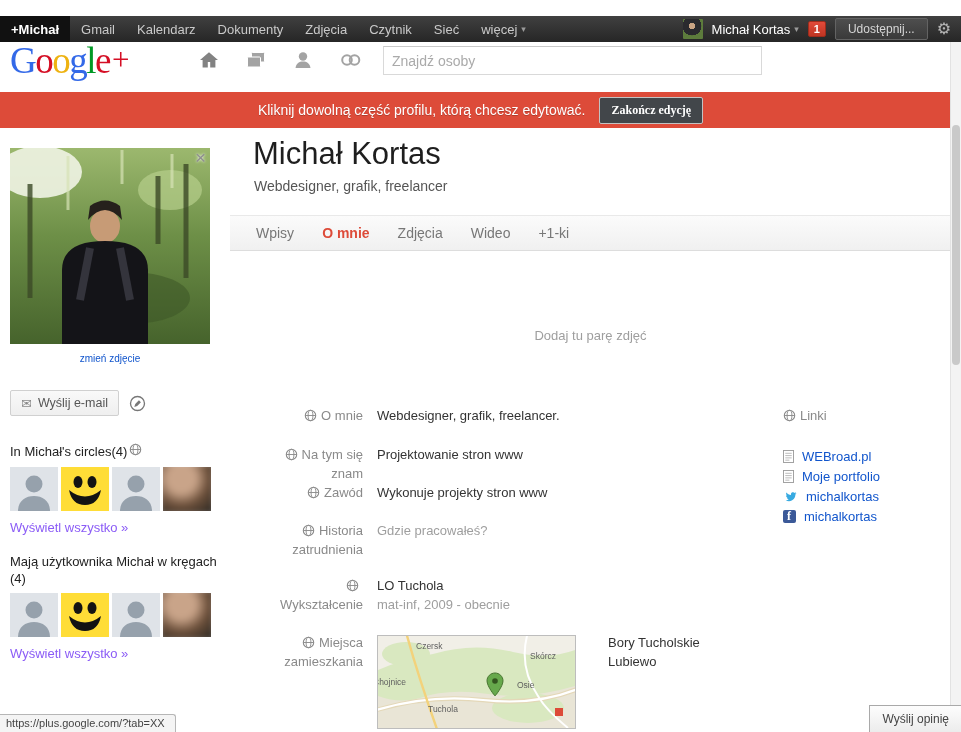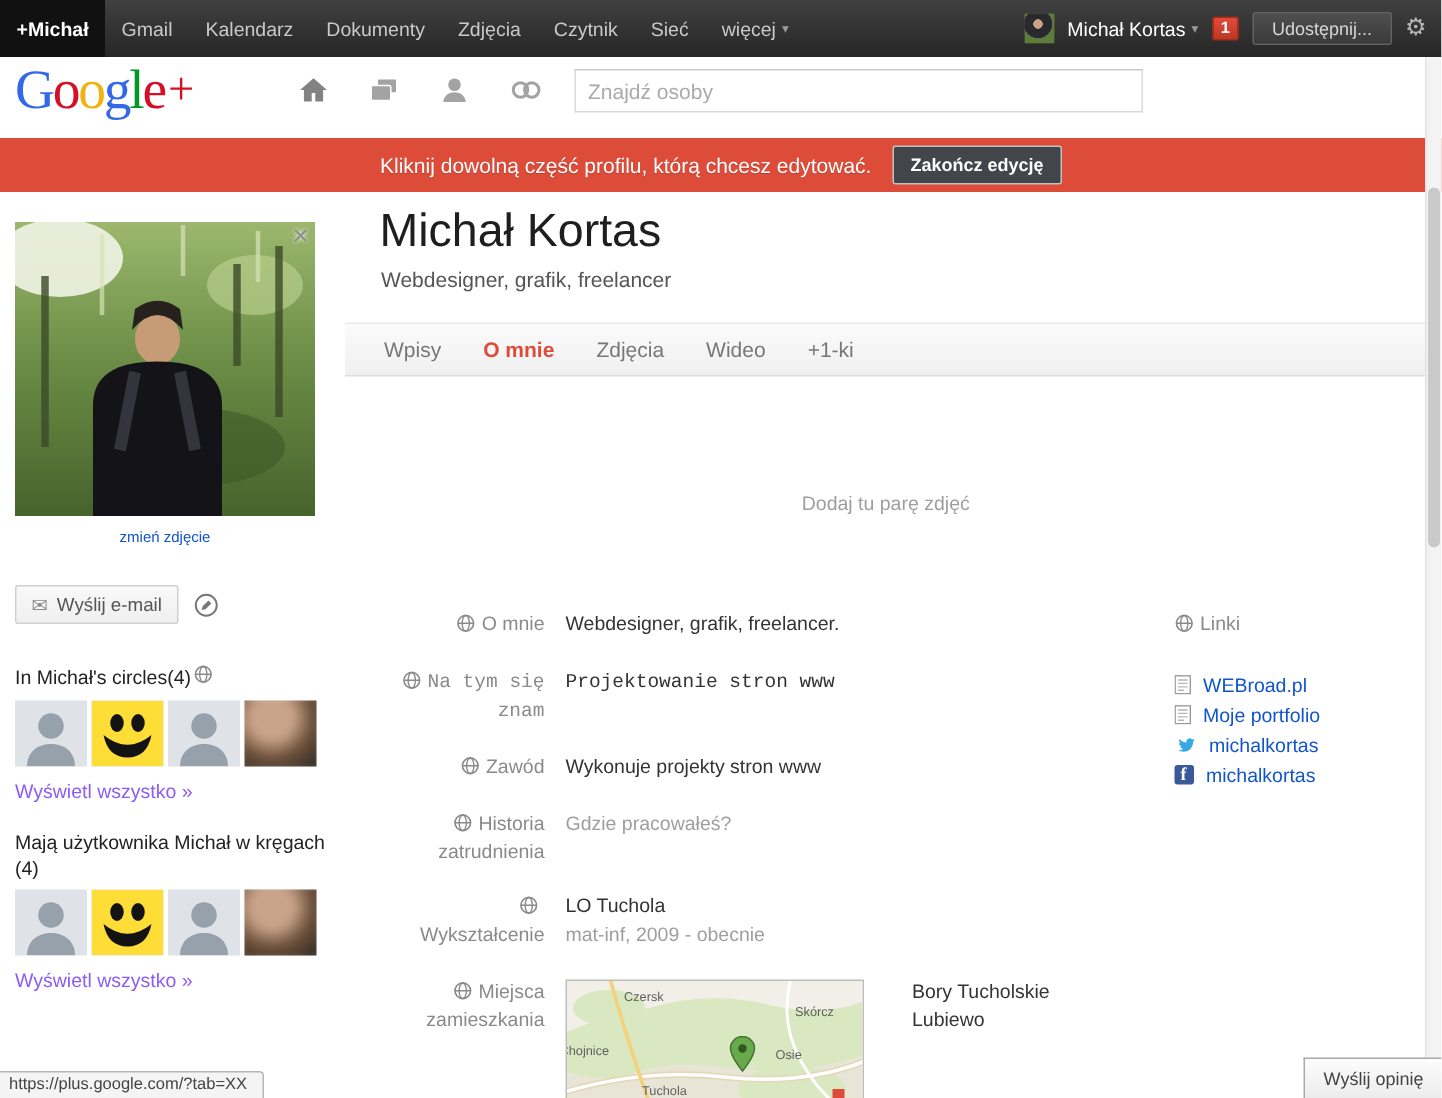--- a/index.html
+++ b/index.html
@@ -2,21 +2,21 @@
 <html lang="pl"><head>
 <meta charset="utf-8">
 <style>
   html,body{margin:0;padding:0;}
   body{
     width:961px;height:732px;position:relative;overflow:hidden;
     background:#fff;font-family:"Liberation Sans","DejaVu Sans",sans-serif;
     -webkit-font-smoothing:antialiased;
   }
   
-  #topbar{position:absolute;top:0;left:0;width:961px;height:38px;z-index:30;
+  #topbar{position:absolute;top:16px;left:0;width:961px;height:26px;z-index:30;
     background:linear-gradient(#404040,#262626);display:flex;align-items:stretch;}
   .tb-item{display:flex;align-items:center;padding:0 11px;color:#c9c9c9;font-size:13px;cursor:pointer;white-space:nowrap;}
   .tb-item.active{background:#111;color:#fff;font-weight:bold;}
   .tb-caret{color:#9a9a9a;font-size:9px;margin-left:4px;}
   #tb-right{margin-left:auto;display:flex;align-items:center;gap:9px;padding-right:10px;}
   .tb-avatar{width:20px;height:20px;border-radius:1px;flex:0 0 auto;
     background:radial-gradient(circle at 45% 35%,#c9a484 0 18%,#2a2a2e 19% 55%,#5d7c3c 56%),linear-gradient(#86a85c,#3d5724);}
   .tb-user{color:#fff;font-size:13px;display:flex;align-items:center;cursor:pointer;}
   .tb-badge{background:linear-gradient(#e14a3a,#c03523);border:1px solid #a02c1c;color:#fff;
     font-size:11px;font-weight:bold;padding:1px 5px;border-radius:2px;cursor:pointer;}
@@ -32,21 +32,21 @@
   #nav-icons{position:absolute;left:192px;top:13px;display:flex;gap:13px;}
   .nav-icon{width:34px;height:34px;display:flex;align-items:center;justify-content:center;cursor:pointer;border-radius:2px;}
   #search{position:absolute;left:383px;top:16px;width:379px;height:29px;border:1px solid #d9d9d9;
     border-top-color:#c9c9c9;padding:0 8px;font-size:14px;color:#333;font-family:inherit;outline:none;box-sizing:border-box;}
   #search::placeholder{color:#aaa;}
   
   #banner{position:absolute;top:92px;left:0;width:961px;height:36px;background:#dd4b39;
     display:flex;align-items:center;justify-content:center;gap:14px;z-index:5;}
   #banner .msg{color:#fff;font-size:14px;text-shadow:0 1px 0 rgba(0,0,0,.2);}
   #banner .done-btn{background:#42464a;border:1px solid #c2c2c2;color:#fff;font-weight:bold;
-    font-size:12px;padding:5px 11px;border-radius:2px;cursor:pointer;font-family:Liberation Sans, sans-serif;}
+    font-size:12px;padding:5px 11px;border-radius:2px;cursor:pointer;font-family:Liberation Serif, serif;}
   
   #profile-photo{position:absolute;left:10px;top:148px;width:200px;height:196px;cursor:pointer;}
   #photo-close{position:absolute;right:4px;top:0;color:#8f8f8f;font-size:19px;line-height:19px;cursor:pointer;
     text-shadow:0 0 3px #fff;}
   #change-photo{position:absolute;left:10px;top:353px;width:200px;text-align:center;
     color:#1155cc;font-size:10px;cursor:pointer;}
   #email-row{position:absolute;left:10px;top:390px;display:flex;align-items:center;gap:10px;}
   #email-btn{display:inline-flex;align-items:center;gap:6px;padding:5px 10px;border:1px solid #d0d0d0;
     border-radius:2px;background:linear-gradient(#f9f9f9,#efefef);color:#555;font-size:12.5px;cursor:pointer;font-family:inherit;}
   #email-btn .env{color:#8a8a8a;font-size:13px;line-height:1;}
@@ -66,21 +66,21 @@
   #tabs{position:absolute;left:230px;top:215px;width:721px;height:36px;box-sizing:border-box;
     background:linear-gradient(#fbfbfb,#f0f0f0);border-top:1px solid #e9e9e9;border-bottom:1px solid #ddd;
     display:flex;padding-left:12px;}
   .tab{padding:0 14px;line-height:34px;font-size:14px;color:#777;cursor:pointer;}
   .tab.active{color:#dd4b39;font-weight:bold;}
   #photos-hint{position:absolute;left:230px;top:328px;width:721px;text-align:center;
     color:#9e9e9e;font-size:13px;cursor:pointer;}
   
   #about{position:absolute;left:230px;top:406px;width:556px;}
   .frow{display:flex;align-items:flex-start;}
-  .frow.m1{margin-bottom:20px;} .frow.m2{margin-bottom:18px;font-family:Liberation Mono, monospace;} .frow.m3{margin-bottom:19px;}
+  .frow.m1{margin-bottom:20px;} .frow.m2{} .frow.m3{margin-bottom:19px;}
   .frow.m4{margin-bottom:17px;} .frow.m5{margin-bottom:19px;}
   .flabel{width:133px;box-sizing:border-box;padding-left:37px;text-align:right;
     color:#8a8a8a;font-size:13px;line-height:19px;flex:0 0 auto;cursor:pointer;}
   .fvalue{margin-left:14px;font-size:13px;color:#333;line-height:19px;flex:1;cursor:pointer;}
   .muted{color:#9e9e9e;}
   .globe{vertical-align:-2px;margin-right:4px;}
   .globe-block{display:block;line-height:19px;}
   .places-value{display:flex;align-items:flex-start;}
   .map-box{width:197px;height:92px;border:1px solid #bdbdbd;overflow:hidden;flex:0 0 auto;cursor:pointer;margin-top:2px;}
   .places-text{margin-left:32px;line-height:19px;}

